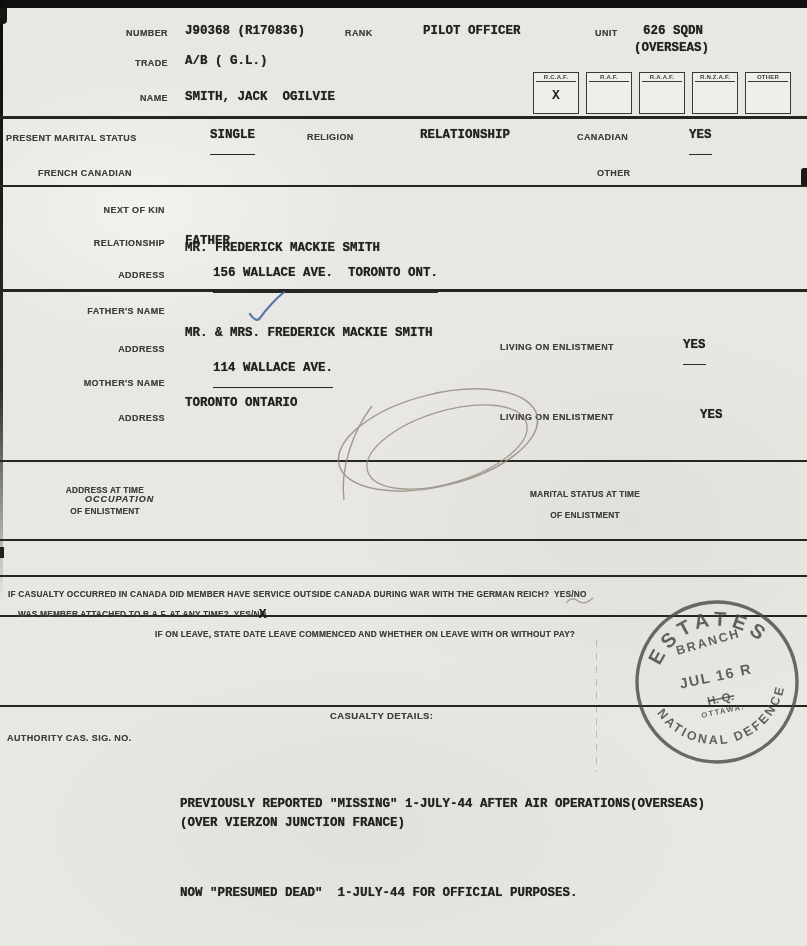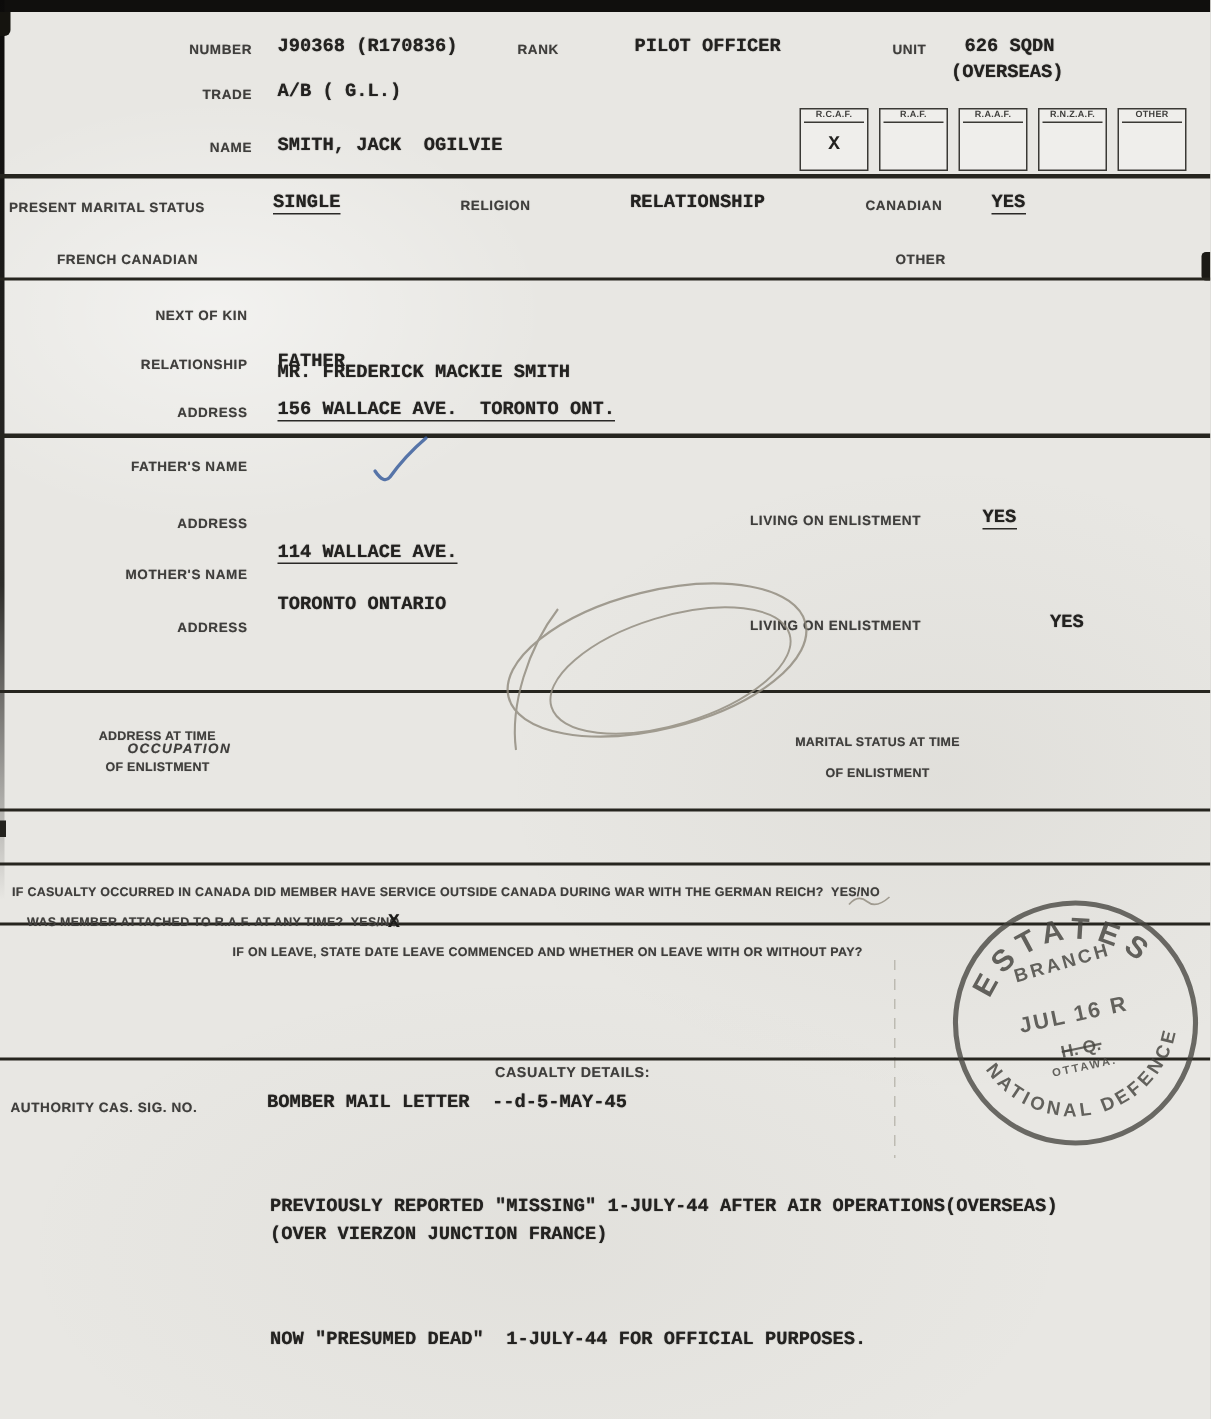--- a/index.html
+++ b/index.html
@@ -19,21 +19,21 @@
   }
   .lbl.sm{font-size:8.3px;letter-spacing:.2px;}
   .ralign{text-align:right;}
   .c2{text-align:center;line-height:1.25;}
   
   .typ{
     position:absolute;color:#232220;font-family:"Liberation Mono",monospace;
     font-weight:bold;font-size:12.5px;white-space:pre;
     text-shadow:0 0 .7px rgba(20,18,16,.75);
   }
-  .u{border-bottom:1.6px solid #2a2927;padding-bottom:0px;}
+  .u{border-bottom:1.6px solid #2a2927;padding-bottom:12px;margin-left:28px;}
   
   .hr{position:absolute;left:0;width:807px;background:#26251f;}
   
   .sbox{
     position:absolute;top:72px;width:44px;height:40px;
     border:1.6px solid #3a3935;background:rgba(252,252,250,.35);
   }
   .sbox .bl{
     display:block;margin:1px 2px 0 2px;text-align:center;
     font-size:6px;font-weight:bold;color:#3f3e3c;letter-spacing:.2px;
@@ -124,20 +124,21 @@
   <div class="lbl" style="left:597px;top:168px;">OTHER</div>
 
   <div class="lbl ralign" style="left:0;top:205px;width:165px;">NEXT OF KIN</div>
   <div class="typ" style="left:185px;top:201px;margin-top:40px;">MR. FREDERICK MACKIE SMITH</div>
   <div class="lbl ralign" style="left:0;top:238px;width:165px;">RELATIONSHIP</div>
   <div class="typ" style="left:185px;top:234px;">FATHER</div>
   <div class="lbl ralign" style="left:0;top:270px;width:165px;">ADDRESS</div>
   <div class="typ" style="left:185px;top:266px;"><span class="u">156 WALLACE AVE.  TORONTO ONT.</span></div>
 
   <div class="lbl ralign" style="left:0;top:306px;width:165px;">FATHER'S NAME</div>
+  <div class="typ" style="left:185px;top:326px;">MR. &amp; MRS. FREDERICK MACKIE SMITH</div>
   <div class="lbl ralign" style="left:0;top:344px;width:165px;">ADDRESS</div>
   <div class="lbl" style="left:500px;top:342px;">LIVING ON ENLISTMENT</div>
   <div class="typ" style="left:655px;top:338px;"><span class="u">YES</span></div>
   <div class="typ" style="left:185px;top:361px;"><span class="u">114 WALLACE AVE.</span></div>
   <div class="lbl ralign" style="left:0;top:378px;width:165px;">MOTHER'S NAME</div>
   <div class="typ" style="left:185px;top:396px;">TORONTO ONTARIO</div>
   <div class="lbl ralign" style="left:0;top:413px;width:165px;">ADDRESS</div>
   <div class="lbl" style="left:500px;top:412px;">LIVING ON ENLISTMENT</div>
   <div class="typ" style="left:700px;top:408px;">YES</div>
 
@@ -152,21 +153,20 @@
   <div class="lbl" style="left:85px;top:494px;letter-spacing:1px;font-style:italic;">OCCUPATION</div>
 
   <div class="lbl sm" style="left:8px;top:568px;margin-top:31px;">
     <span>WAS MEMBER ATTACHED TO R.A.F. AT ANY TIME?  YES/N</span><span class="xwrap"><span>O</span><span class="xmark">X</span></span>
   </div>
   <div class="lbl sm" style="left:8px;top:589px;">IF CASUALTY OCCURRED IN CANADA DID MEMBER HAVE SERVICE OUTSIDE CANADA DURING WAR WITH THE GERMAN REICH?  YES/NO</div>
   <div class="lbl sm" style="left:155px;top:629px;">IF ON LEAVE, STATE DATE LEAVE COMMENCED AND WHETHER ON LEAVE WITH OR WITHOUT PAY?</div>
 
   <div class="lbl" style="left:330px;top:710px;font-size:9.5px;">CASUALTY DETAILS:</div>
   <div class="lbl" style="left:7px;top:733px;">AUTHORITY CAS. SIG. NO.</div>
-  <div class="typ" style="left:178px;top:728px;">BOMBER MAIL LETTER  --d-5-MAY-45</div>
 
   <div class="typ" style="left:180px;top:797px;">PREVIOUSLY REPORTED "MISSING" 1-JULY-44 AFTER AIR OPERATIONS(OVERSEAS)</div>
   <div class="typ" style="left:180px;top:816px;">(OVER VIERZON JUNCTION FRANCE)</div>
   <div class="typ" style="left:180px;top:886px;">NOW "PRESUMED DEAD"  1-JULY-44 FOR OFFICIAL PURPOSES.</div>
 
   <svg class="overlay" style="left:244px;top:288px;" width="60" height="46">
     <path d="M 6,26 Q 12,35 16,30 Q 26,16 40,4" fill="none" stroke="#3c5f9e" stroke-width="2.2" stroke-linecap="round" opacity="0.85"></path>
   </svg>
 
   <svg class="overlay" style="left:0;top:0;" width="807" height="946">

